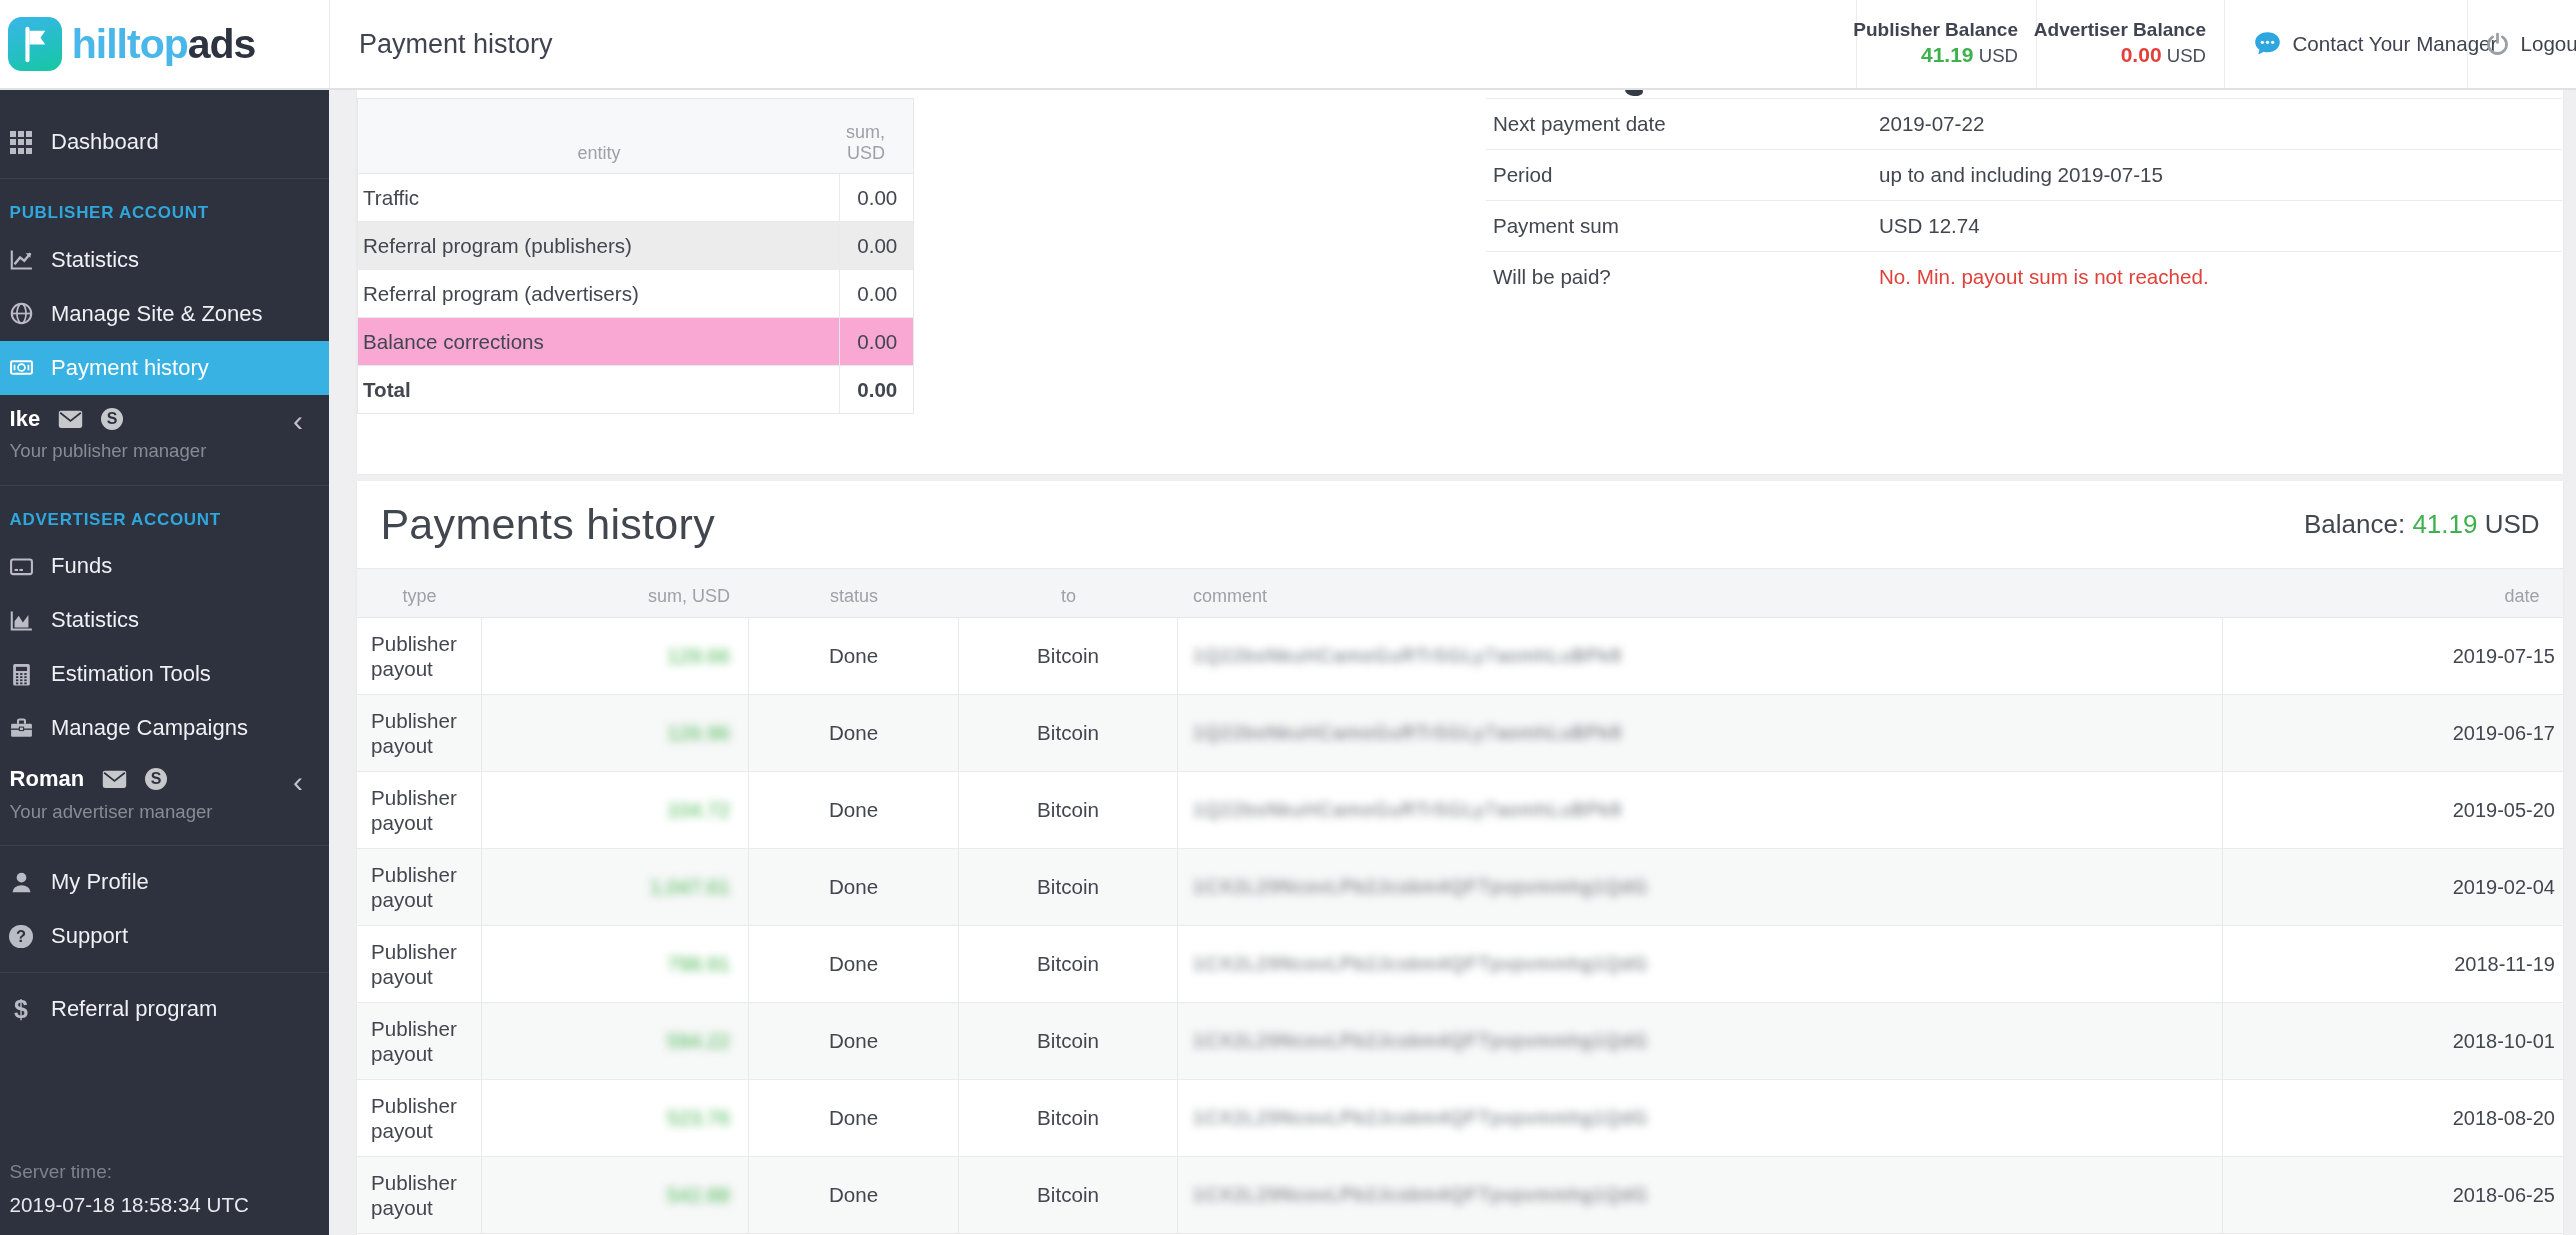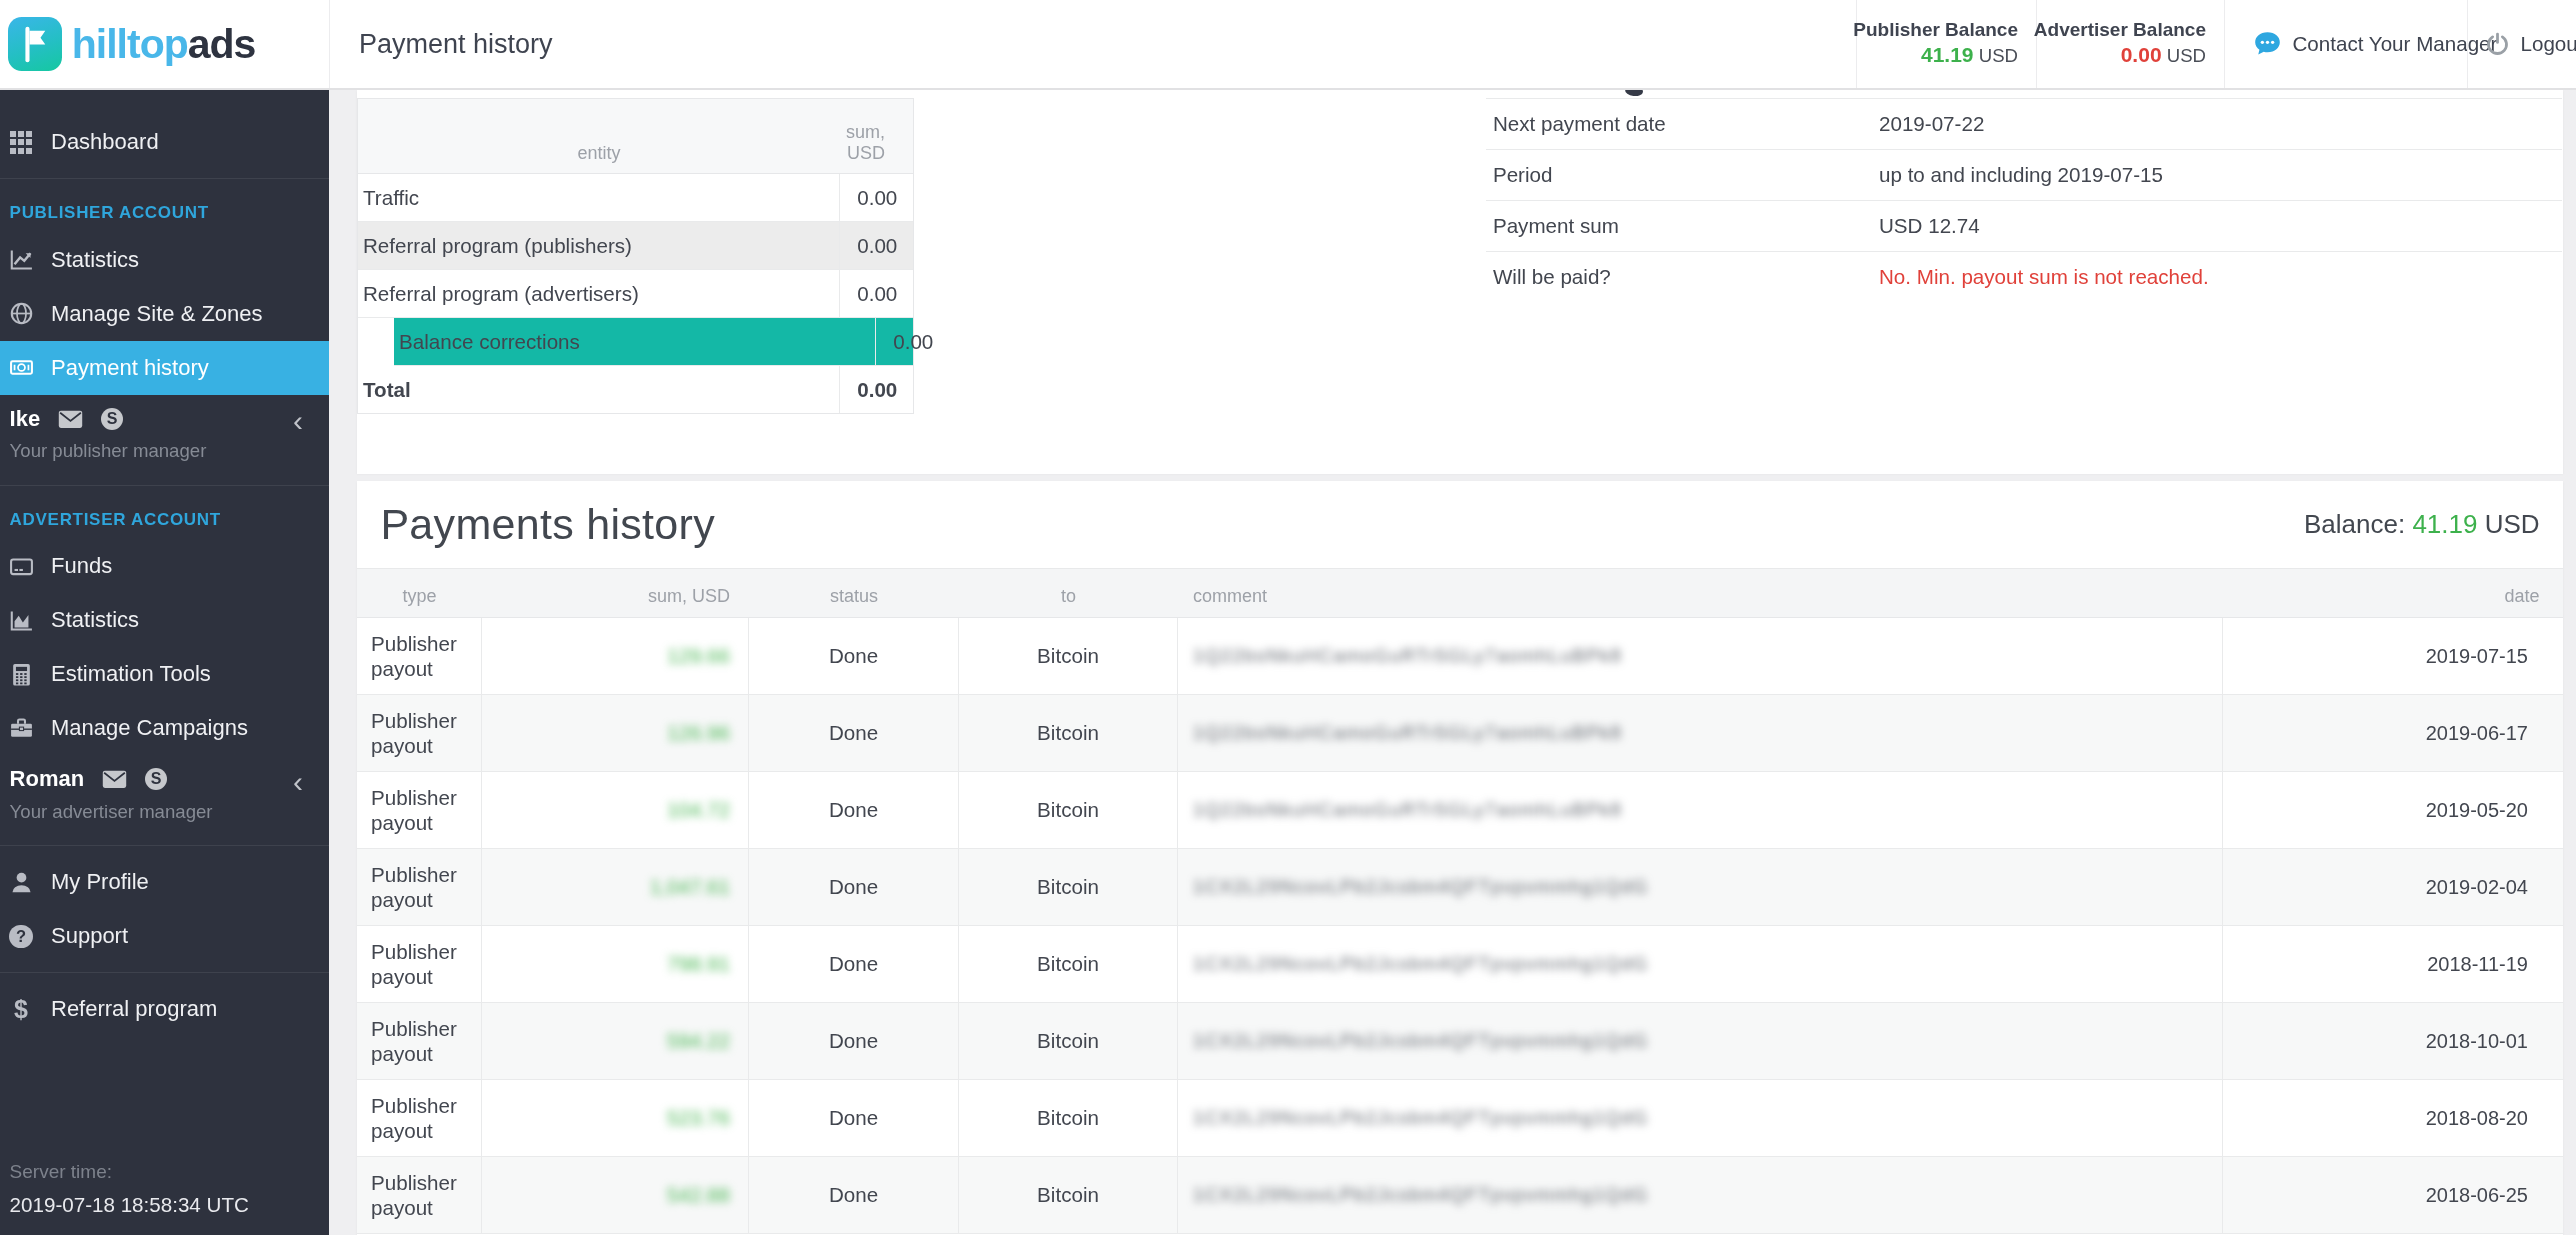--- a/index.html
+++ b/index.html
@@ -76,21 +76,21 @@
     border-bottom:1.4px solid #e6e7e9;}
   .summary-header .h1{display:flex;align-items:flex-end;justify-content:center;padding-bottom:9.6px;
     font-size:18px;color:#9da1a8;}
   .summary-header .h2{display:flex;align-items:flex-end;justify-content:flex-end;text-align:right;
     padding:0 26px 9.6px 0;font-size:18px;color:#9da1a8;line-height:20.6px;}
   .summary-row{display:grid;grid-template-columns:482px 71px;height:47px;border-bottom:1.4px solid #e9eaeb;}
   .summary-row:last-child{border-bottom:none;}
   .summary-row .c1{display:flex;align-items:center;padding-left:5px;font-size:20.6px;border-right:1.4px solid #e9eaeb;}
   .summary-row .c2{display:flex;align-items:center;justify-content:flex-end;padding-right:13.7px;font-size:20.6px;}
   .summary-row.hl{background:#ececec;}
-  .summary-row.alt{background:#14b8a6;margin-left:36px;}
+  .summary-row.alt{background:#f9a8d4;}
   .summary-row.total .c1,.summary-row.total .c2{font-weight:700;}
   
   .info-table{position:absolute;left:1129px;top:8.2px;width:1076px;}
   .info-row{display:grid;grid-template-columns:393px 683px;height:50px;border-top:1.4px solid #e9eaeb;}
   .info-row .il{display:flex;align-items:center;padding-left:6.9px;font-size:20.6px;color:#42464f;}
   .info-row .iv{display:flex;align-items:center;font-size:20.6px;color:#42464f;}
   .info-row .iv.alert{color:#e0413a;}
   
   .card-pay{left:357px;top:481px;width:2206px;height:755px;z-index:5;overflow:hidden;}
   .pay-head{height:88px;display:flex;align-items:center;justify-content:space-between;
@@ -103,21 +103,21 @@
   .ph-header .hc{font-size:18px;color:#9da1a8;padding-bottom:9.6px;}
   .hc.a-center{text-align:center;} .hc.a-right{text-align:right;padding-right:19px;}
   .hc.a-left{padding-left:15px;} .hc.a-right-lg{text-align:right;padding-right:23.4px;}
   .ph-row{height:76px;border-bottom:1.4px solid #e9eaeb;}
   .ph-row.alt{background:#f7f8f8;}
   .ph-cell{display:flex;align-items:center;font-size:20.6px;color:#42464f;box-sizing:border-box;}
   .ph-cell.b-r{border-right:1.4px solid #e9eaeb;}
   .ph-cell.a-center{justify-content:center;text-align:center;line-height:25.4px;}
   .ph-cell.a-right{justify-content:flex-end;padding-right:18px;}
   .ph-cell.a-left{padding-left:15px;}
-  .ph-cell.date{justify-content:flex-end;padding-right:35px;font-size:20px;}
+  .ph-cell.date{justify-content:flex-end;padding-right:8px;font-size:20px;}
   .blur-green{filter:blur(4.1px);color:#45b54f;font-size:20.6px;white-space:nowrap;}
   .blur-gray{filter:blur(4.1px);color:#60656d;font-size:18.6px;letter-spacing:1.4px;white-space:nowrap;}
   .type-wrap{width:96px;text-align:left;}
   svg{display:block;}
 </style>
 </head>
 <body>
 
 <div class="topbar">
   <div class="logo-area">

